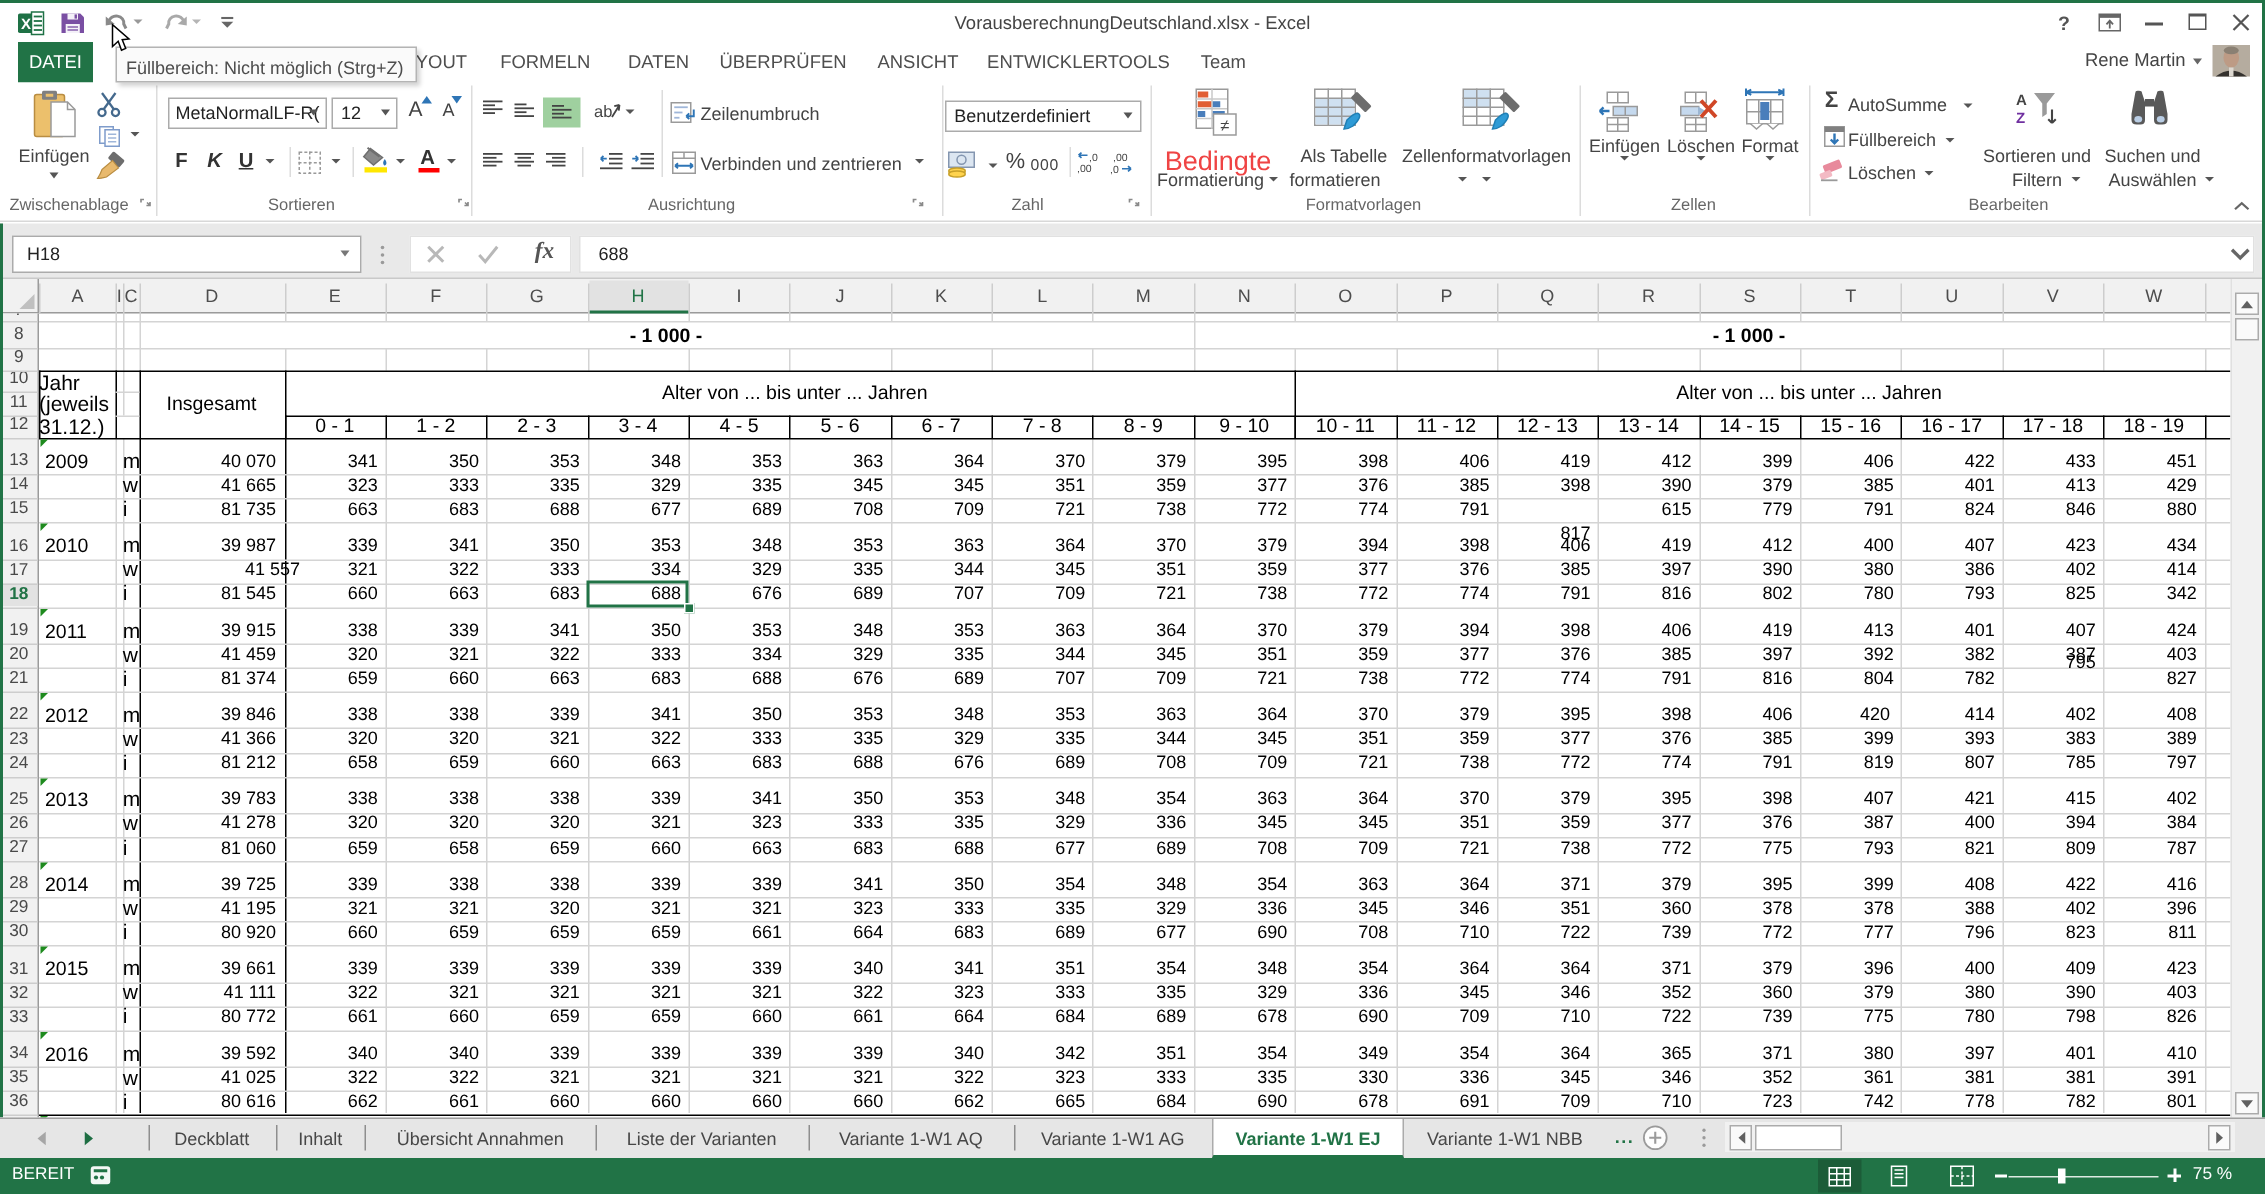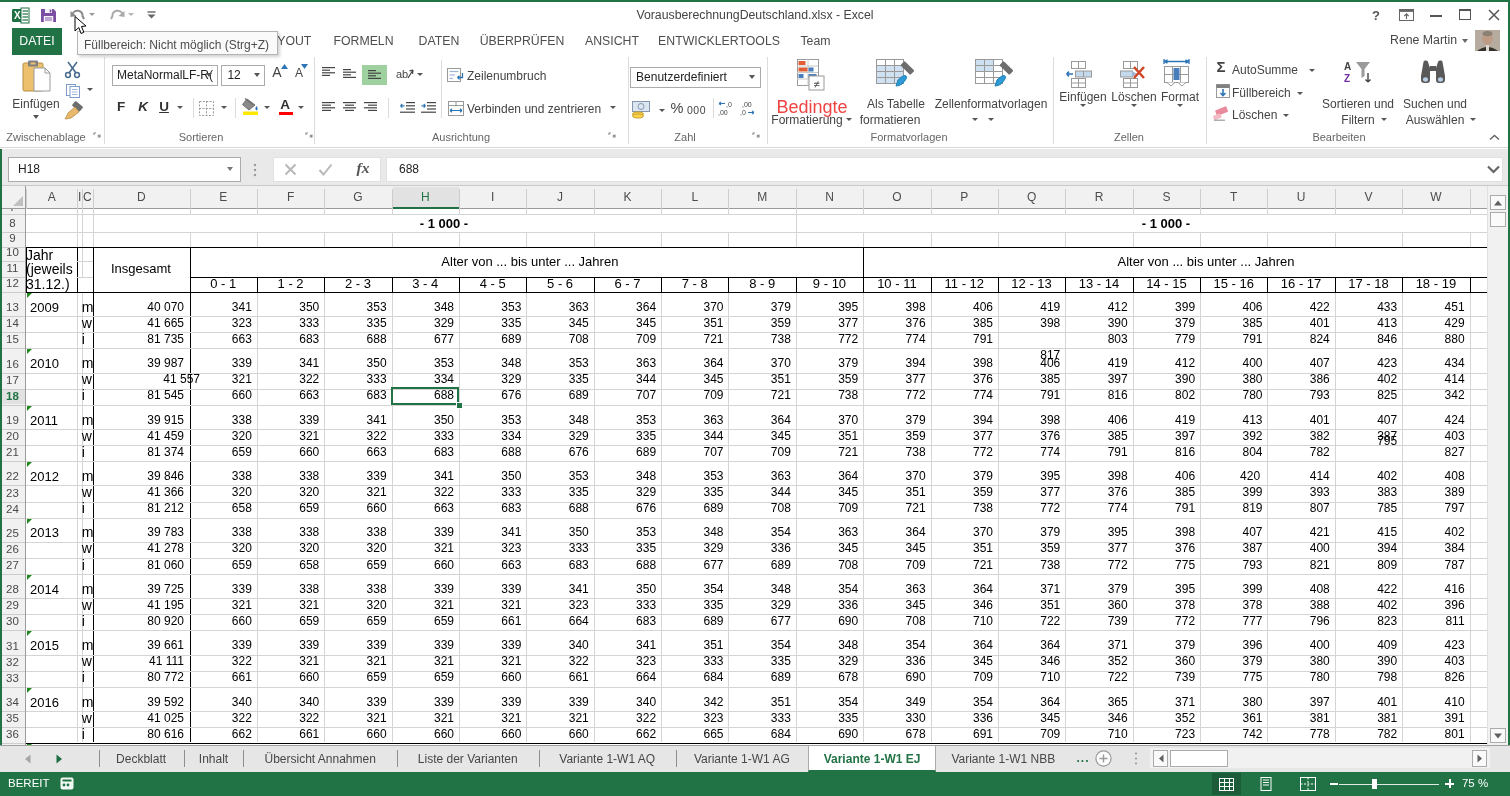--- a/index.html
+++ b/index.html
@@ -747,21 +747,21 @@
 <div class="cell" style="left:391.6px;top:331.9px;width:67.4px">677</div>
 <div class="cell" style="left:459.0px;top:331.9px;width:67.4px">689</div>
 <div class="cell" style="left:526.4px;top:331.9px;width:67.4px">708</div>
 <div class="cell" style="left:593.7px;top:331.9px;width:67.4px">709</div>
 <div class="cell" style="left:661.1px;top:331.9px;width:67.4px">721</div>
 <div class="cell" style="left:728.5px;top:331.9px;width:67.4px">738</div>
 <div class="cell" style="left:795.8px;top:331.9px;width:67.4px">772</div>
 <div class="cell" style="left:863.2px;top:331.9px;width:67.4px">774</div>
 <div class="cell" style="left:930.6px;top:331.9px;width:67.4px">791</div>
 <div class="cell" style="left:997.9px;top:348px;width:67.4px">817</div>
-<div class="cell" style="left:1065.3px;top:331.9px;width:67.4px">803</div>
+<div class="cell" style="left:1065.3px;top:331.9px;width:67.4px">615</div>
 <div class="cell" style="left:1132.7px;top:331.9px;width:67.4px">779</div>
 <div class="cell" style="left:1200.1px;top:331.9px;width:67.4px">791</div>
 <div class="cell" style="left:1267.4px;top:331.9px;width:67.4px">824</div>
 <div class="cell" style="left:1334.8px;top:331.9px;width:67.4px">846</div>
 <div class="cell" style="left:1402.2px;top:331.9px;width:67.4px">880</div>
 <div class="a" style="left:30px;top:356.1px;width:46px;font-size:13px;line-height:15px">2010</div>
 <div class="cc" style="left:81.8px;top:356.1px;width:11px">m</div>
 <div class="cell" style="left:93px;top:356.1px;width:96px">39 987</div>
 <div class="cell" style="left:189.5px;top:356.1px;width:67.4px">339</div>
 <div class="cell" style="left:256.9px;top:356.1px;width:67.4px">341</div>

